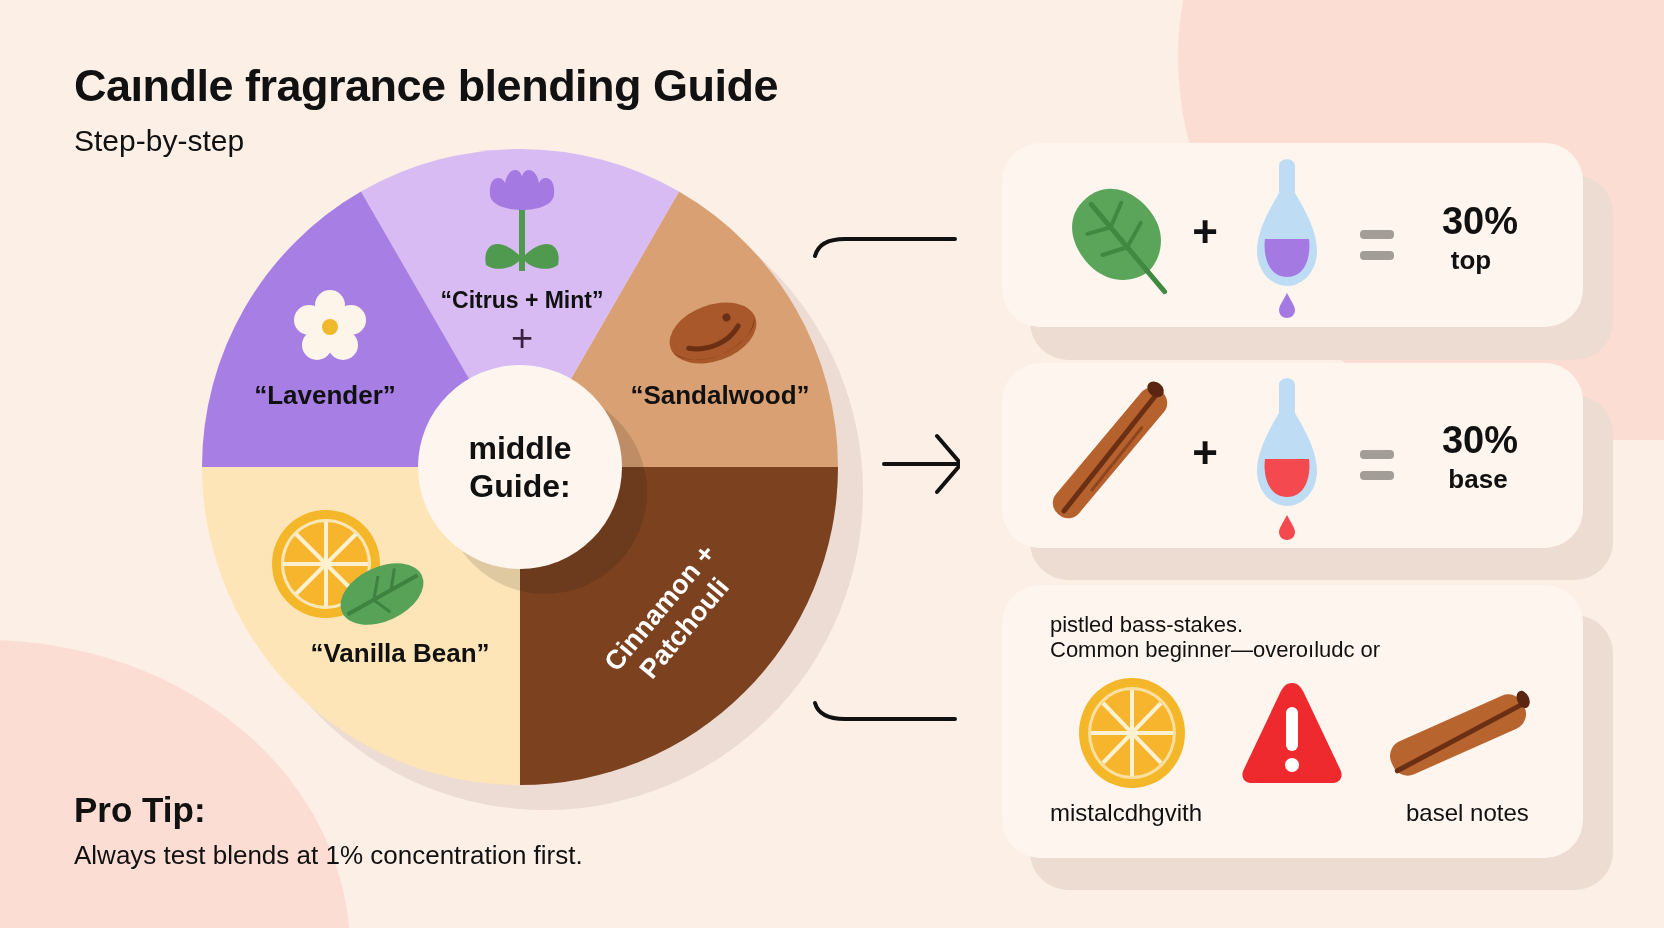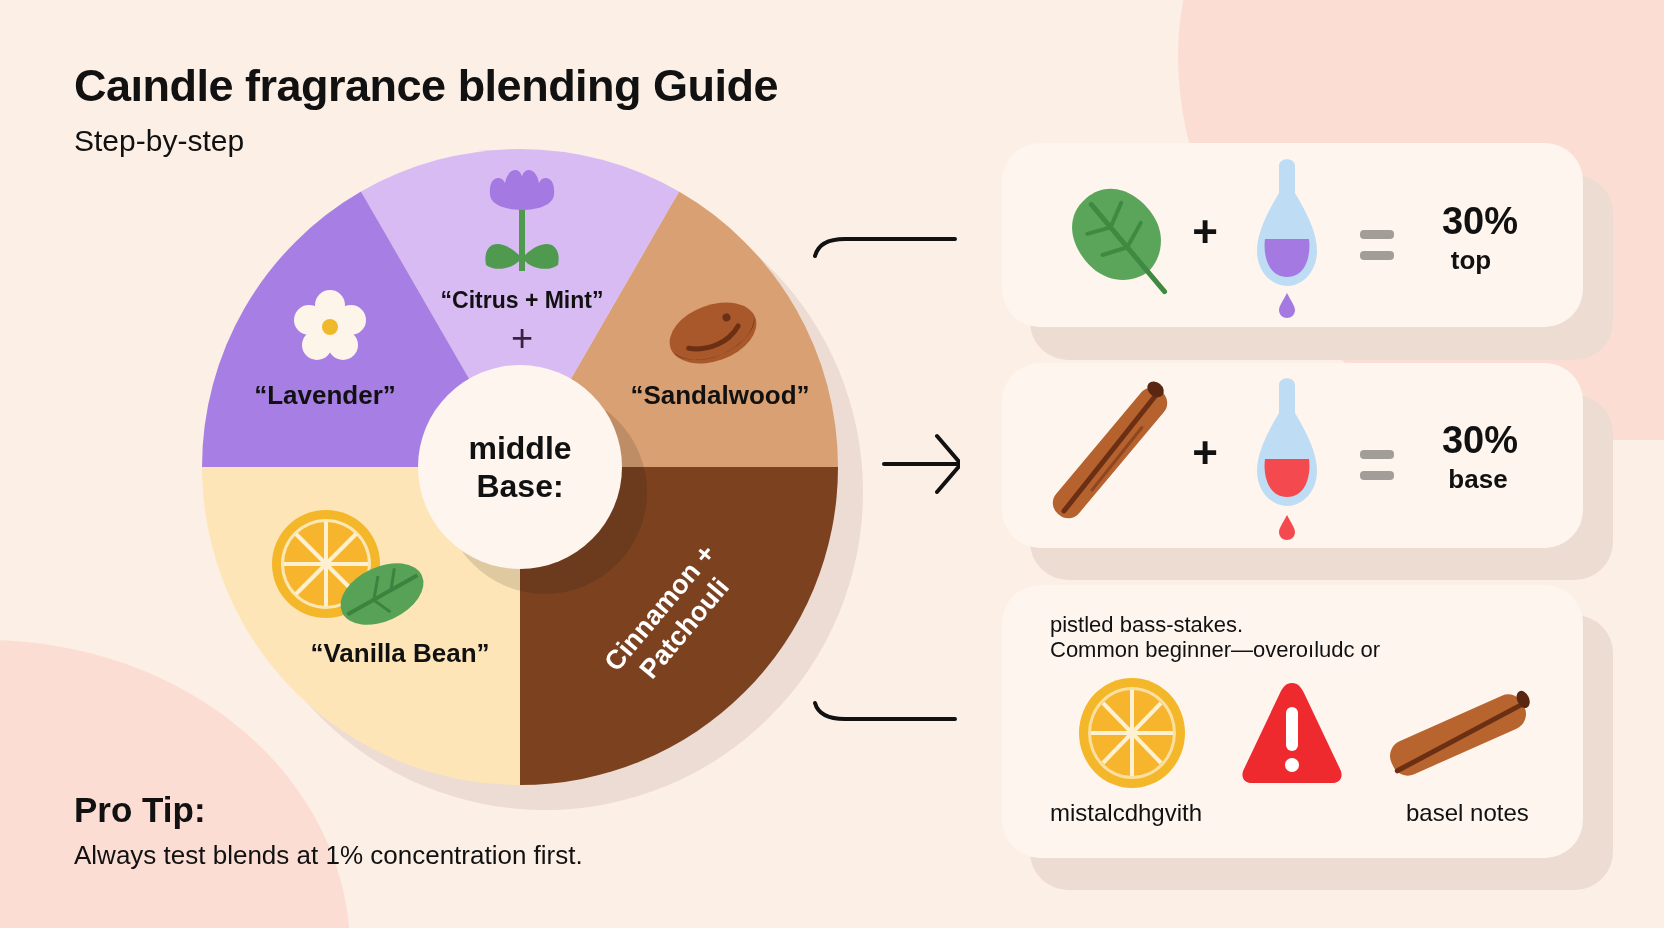--- a/index.html
+++ b/index.html
@@ -115,21 +115,21 @@
   <div class="wheel-label" style="left:522px; top:300px; font-size:23px;">“Citrus + Mint”</div>
   <div class="wheel-label" style="left:522px; top:338px; font-size:38px; color:#3a2140; font-weight:400;">+</div>
   <div class="wheel-label" style="left:720px; top:395px;">“Sandalwood”</div>
   <div class="wheel-label" style="left:400px; top:653px;">“Vanilla Bean”</div>
   <div class="rot-label">
     <div>Cinnamon +</div>
     <div>Patchouli</div>
   </div>
   <div class="center-label">
     <div>middle</div>
-    <div>Base:</div>
+    <div>Guide:</div>
   </div>
 </div>
 
 <div class="card-shadow" style="left:1030px; top:175px; width:583px; height:185px;"></div>
 <div class="card-shadow" style="left:1030px; top:395px; width:583px; height:185px;"></div>
 <div class="card-shadow" style="left:1030px; top:615px; width:583px; height:275px;"></div>
 
 <div class="card" style="left:1002px; top:143px; width:581px; height:184px;">
   <svg width="581" height="184" style="position:absolute;left:0;top:0;">
     <g transform="translate(115,92) rotate(-40)">

